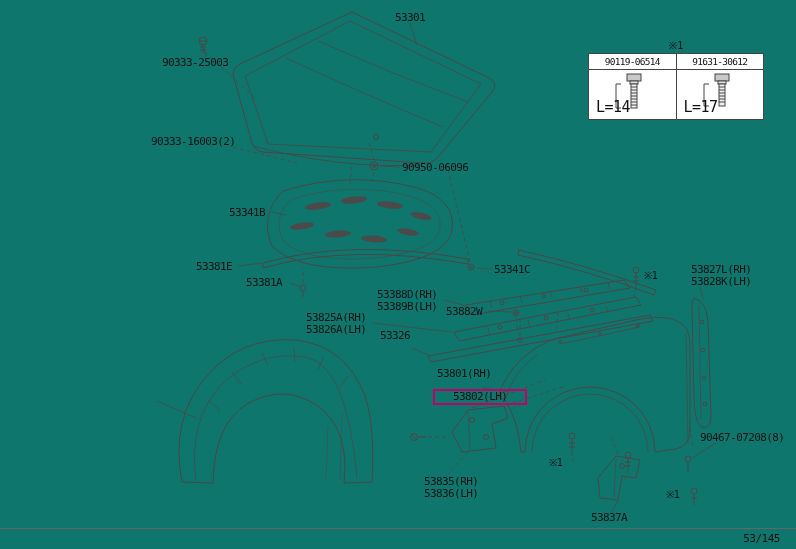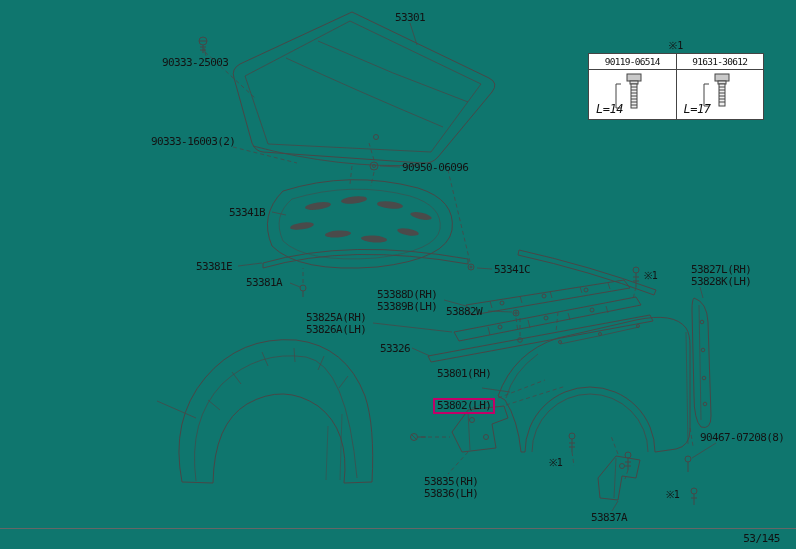--- a/index.html
+++ b/index.html
@@ -2,32 +2,32 @@
 <html><head>
 <meta charset="utf-8">
 <style>
   * { margin:0; padding:0; box-sizing:border-box; }
   html,body { width:796px; height:549px; background:#fff; }
   body { font-family:"DejaVu Sans Mono","Liberation Mono",monospace; color:#111; }
   .stage { position:relative; width:796px; height:549px; background:#0f766e; overflow:hidden; }
   svg.art { position:absolute; left:0; top:0; }
   .lbl { position:absolute; font-size:11px; line-height:12px; letter-spacing:-0.6px; white-space:nowrap; color:#131313; }
   .lbl .ln { white-space:nowrap; }
-  .hl { display:inline-block; border:2px solid #c00068; padding:0 2px; margin-top:18px; margin-left:-4px; }
+  .hl { display:inline-block; border:2px solid #c00068; padding:0 18px; margin-top:9px; margin-left:-4px; }
   .refmark { position:absolute; font-size:10px; letter-spacing:-0.5px; color:#131313; }
   .note { position:absolute; font-size:10px; line-height:11px; letter-spacing:-0.5px; color:#131313; }
   .note .in { margin-left:6px; }
   .pageno { position:absolute; right:16px; top:532px; font-size:11px; letter-spacing:-0.5px; }
   .bottomline { position:absolute; left:0; width:796px; top:528px; border-top:1px solid #666; }
   .ftable { position:absolute; left:588px; top:38px; width:176px; text-align:center; }
   .ftable .mark { font-size:10px; margin-bottom:1px; }
   .ftable table { border-collapse:collapse; width:100%; background:#fff; }
   .ftable th { border:1px solid #444; font-weight:normal; font-size:9.5px; letter-spacing:-0.7px; padding:2px 0; }
   .ftable td { border:1px solid #444; height:50px; position:relative; vertical-align:middle; }
-  .ftable .len { position:absolute; left:7px; bottom:3px; font-size:12px; letter-spacing:-0.5px;font-style:italic; }
+  .ftable .len { position:absolute; left:7px; bottom:3px; font-size:15px; letter-spacing:-0.5px; }
 </style>
 </head>
 <body>
 
 <div class="stage">
 
   <svg class="art" width="796" height="549" viewBox="0 0 796 549">
     <g stroke="#474747" fill="none" stroke-width="1">
 
       <g>
@@ -206,21 +206,21 @@
     <div class="ln">53389B(LH)</div>
   </div>
 
   <div class="lbl" style="left:446px;top:306px">53882W</div>
 
   <div class="lbl" style="left:306px;top:312px">
     <div class="ln">53825A(RH)</div>
     <div class="ln">53826A(LH)</div>
   </div>
 
-  <div class="lbl" style="left:380px;top:343px">53326</div>
+  <div class="lbl" style="left:380px;top:330px">53326</div>
 
   <div class="lbl" style="left:437px;top:368px">
     <div class="ln">53801(RH)</div>
     <div class="hl" style="border-color: rgb(192, 0, 104);">53802(LH)</div>
   </div>
 
   <div class="lbl" style="left:691px;top:264px">
     <div class="ln">53827L(RH)</div>
     <div class="ln">53828K(LH)</div>
   </div>

